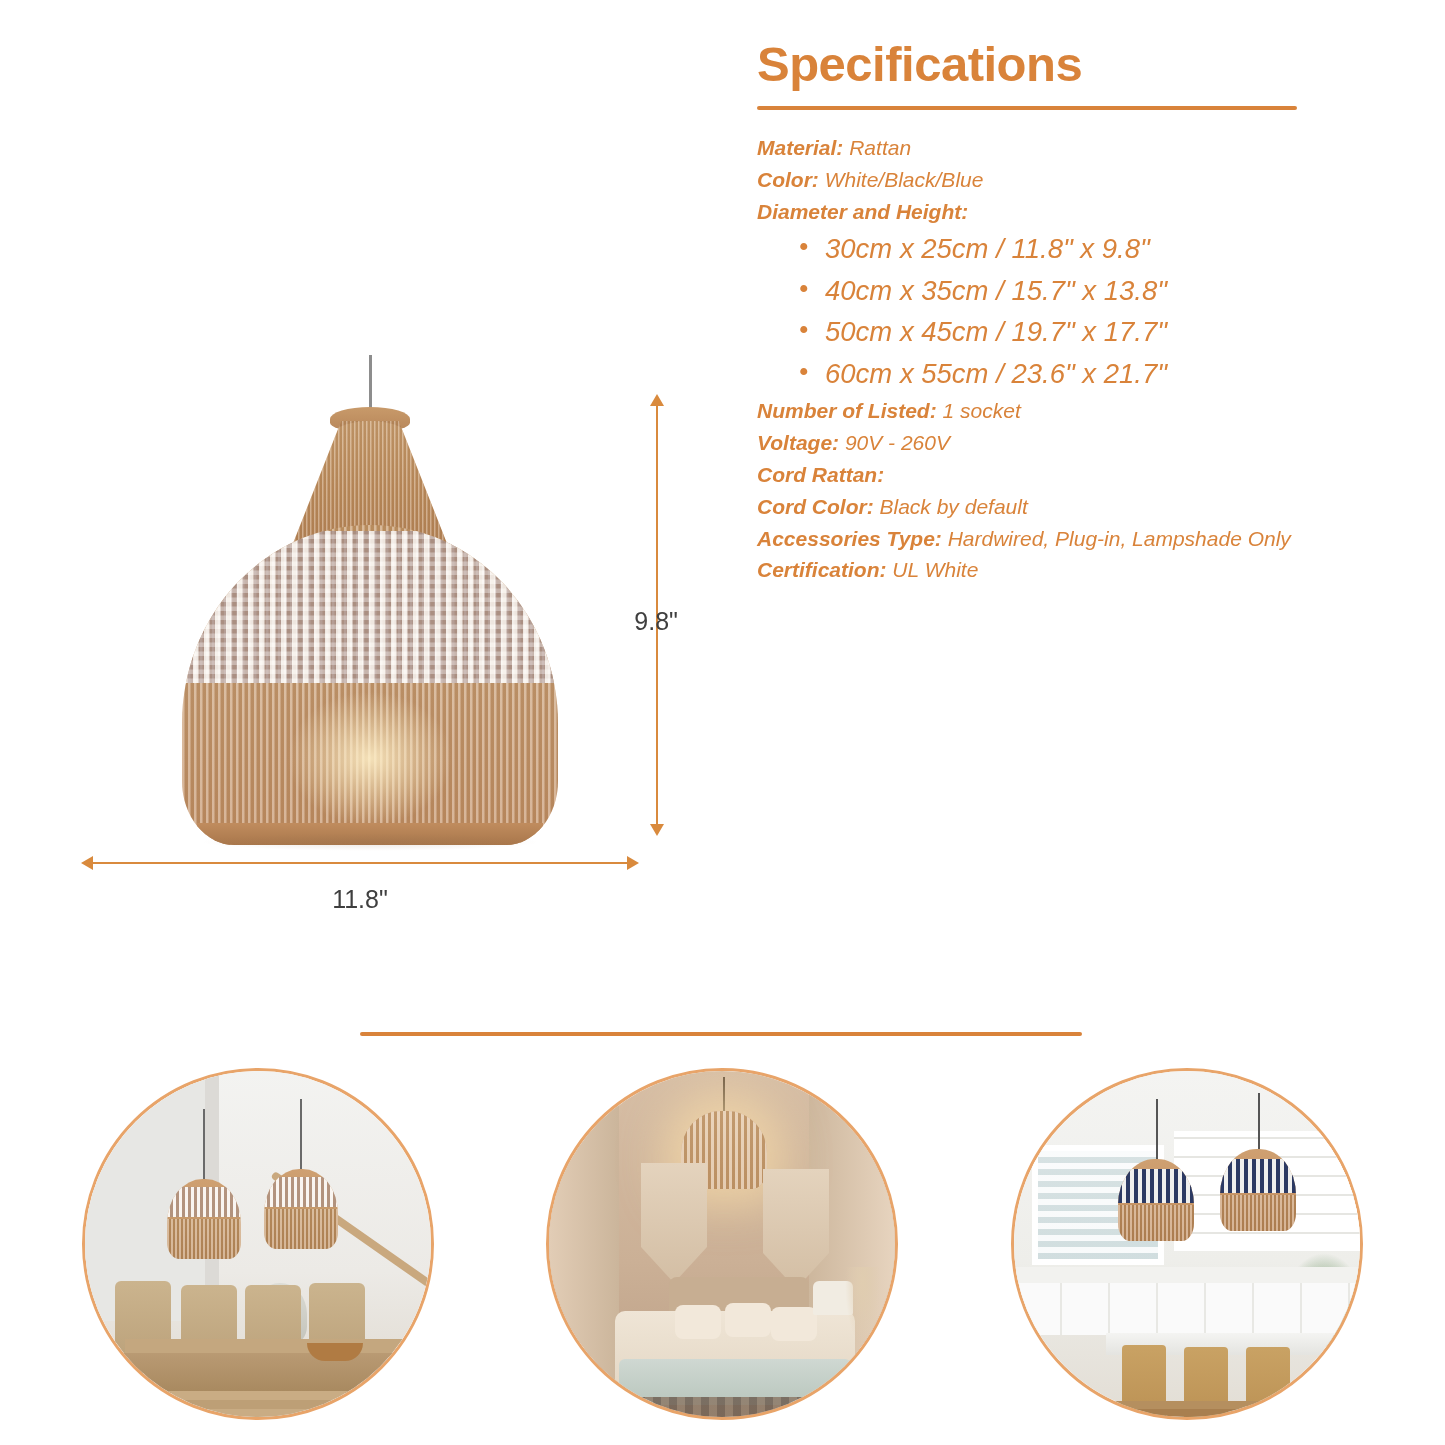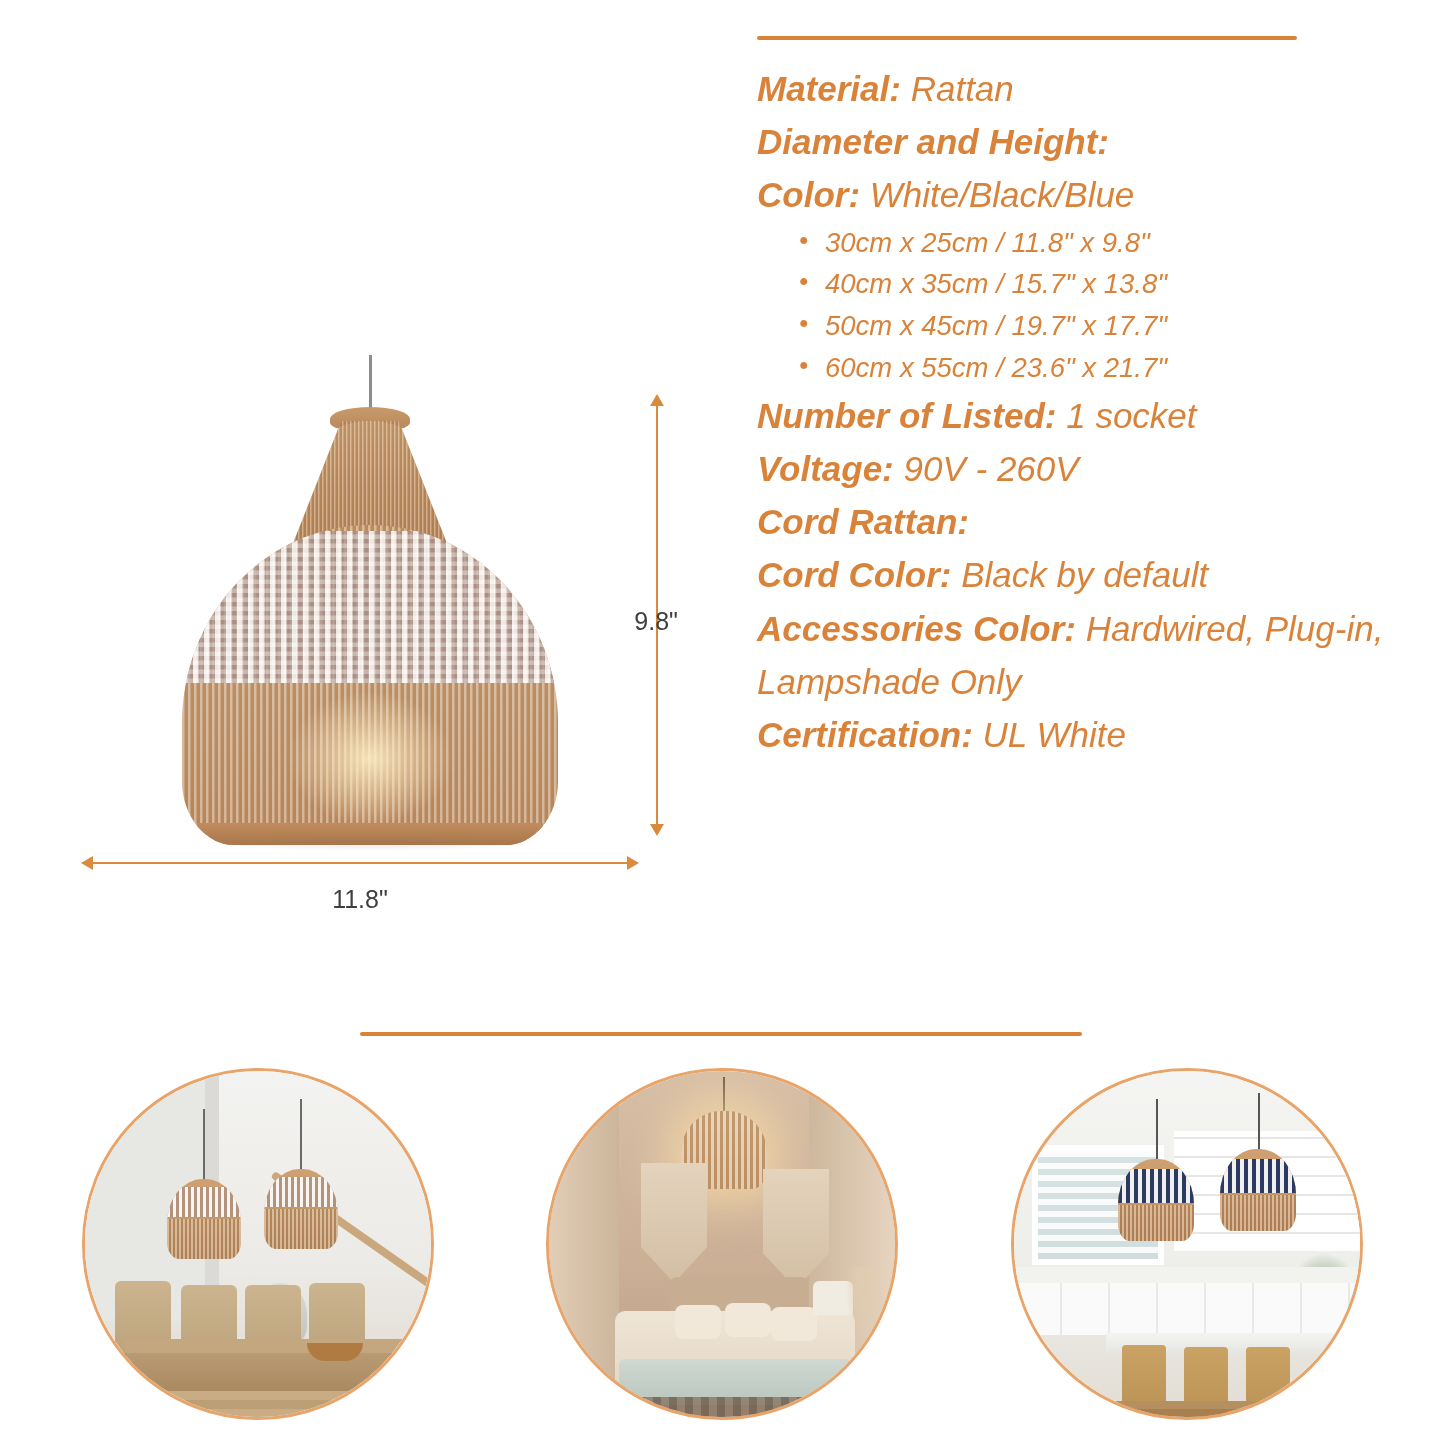--- a/index.html
+++ b/index.html
@@ -176,21 +176,21 @@
     letter-spacing: -0.5px;
   }
   .spec-rule {
     width: 540px; height: 4px;
     background: #d9833a;
     margin-bottom: 22px;
     border-radius: 2px;
   }
   .spec-list { margin: 0; padding: 0; list-style: none; }
   .spec-row {
-    font-size: 35px;
+    font-size: 21px;
     line-height: 1.52;
     color: #d9833a;
     font-style: italic;
   }
   .spec-row .k {
     font-weight: bold;
     font-style: italic;
   }
   .spec-row .v {
     font-weight: normal;
@@ -344,36 +344,37 @@
     </div>
 
     <div class="dim-v"></div>
     <div class="dim-v-label left-side">9.8"</div>
 
     <div class="dim-h"></div>
     <div class="dim-h-label">11.8"</div>
   </div>
 
   <div class="spec-panel">
+    <h1 class="spec-title">Specifications</h1>
     <div class="spec-rule"></div>
 
     <div class="spec-list">
 
       <div class="spec-row">
         <span class="k">Material:</span>
         <span class="v">Rattan</span>
       </div>
 
       <div class="spec-row">
-        <span class="k">Diameter and Height:</span>
-      </div>
-
-      <div class="spec-row">
         <span class="k">Color:</span>
         <span class="v">White/Black/Blue</span>
+      </div>
+
+      <div class="spec-row">
+        <span class="k">Diameter and Height:</span>
       </div>
 
       <ul class="sub-list">
         <li>30cm x 25cm / 11.8" x 9.8"</li>
         <li>40cm x 35cm / 15.7" x 13.8"</li>
         <li>50cm x 45cm / 19.7" x 17.7"</li>
         <li>60cm x  55cm / 23.6" x 21.7"</li>
       </ul>
 
       <div class="spec-row">
@@ -391,21 +392,21 @@
         <span class="k">Cord Rattan:</span>
       </div>
 
 
       <div class="spec-row">
         <span class="k">Cord Color:</span>
         <span class="v">Black by default</span>
       </div>
 
       <div class="spec-row">
-        <span class="k">Accessories Color:</span>
+        <span class="k">Accessories Type:</span>
         <span class="v">Hardwired, Plug-in, Lampshade Only</span>
       </div>
 
       <div class="spec-row">
         <span class="k">Certification:</span>
         <span class="v">UL White</span>
       </div>
 
     </div>
   </div>

